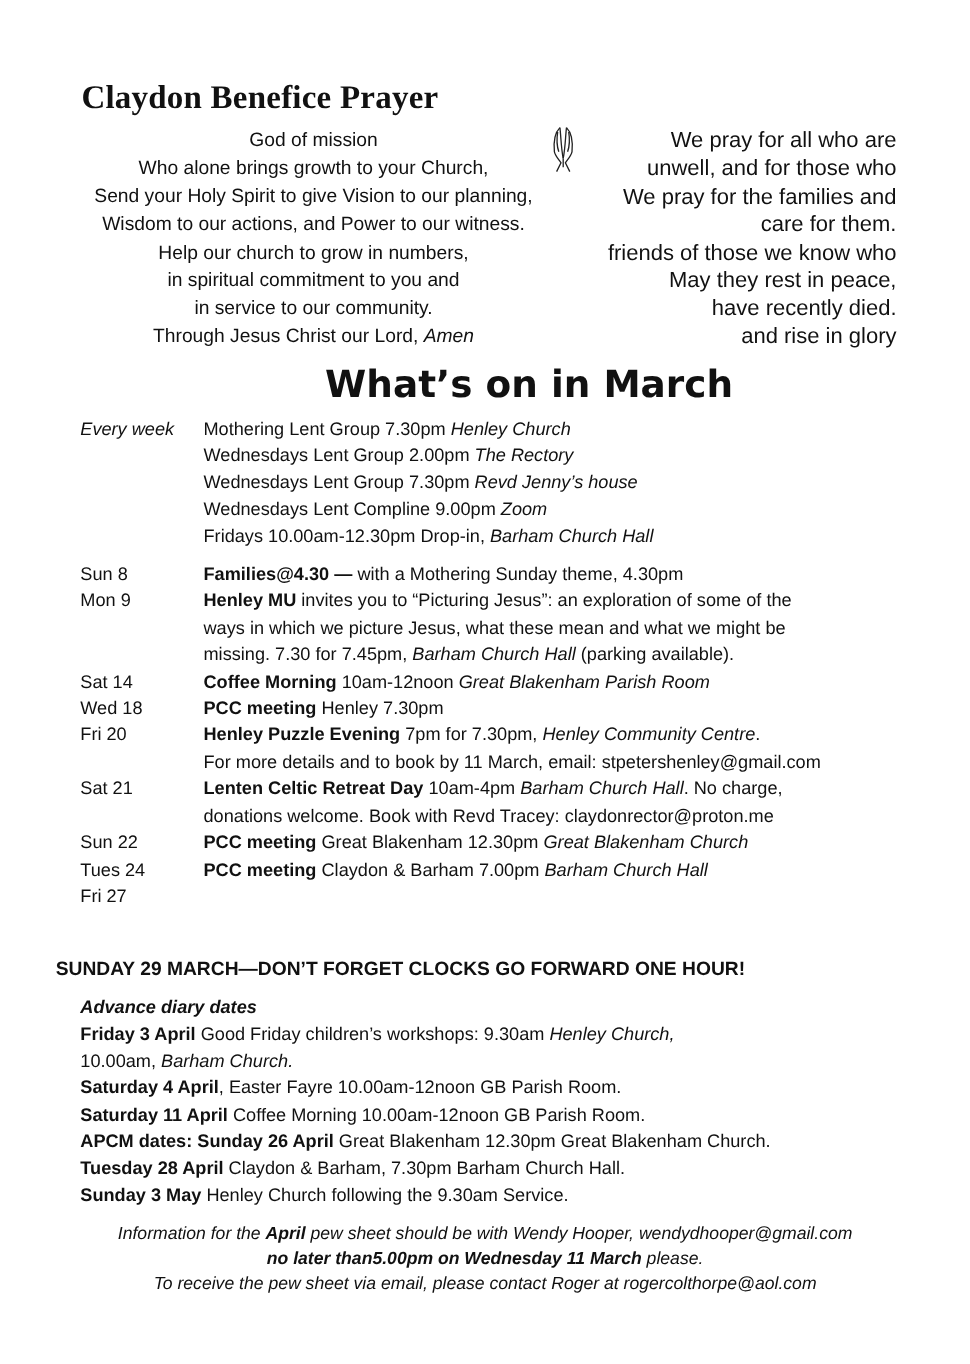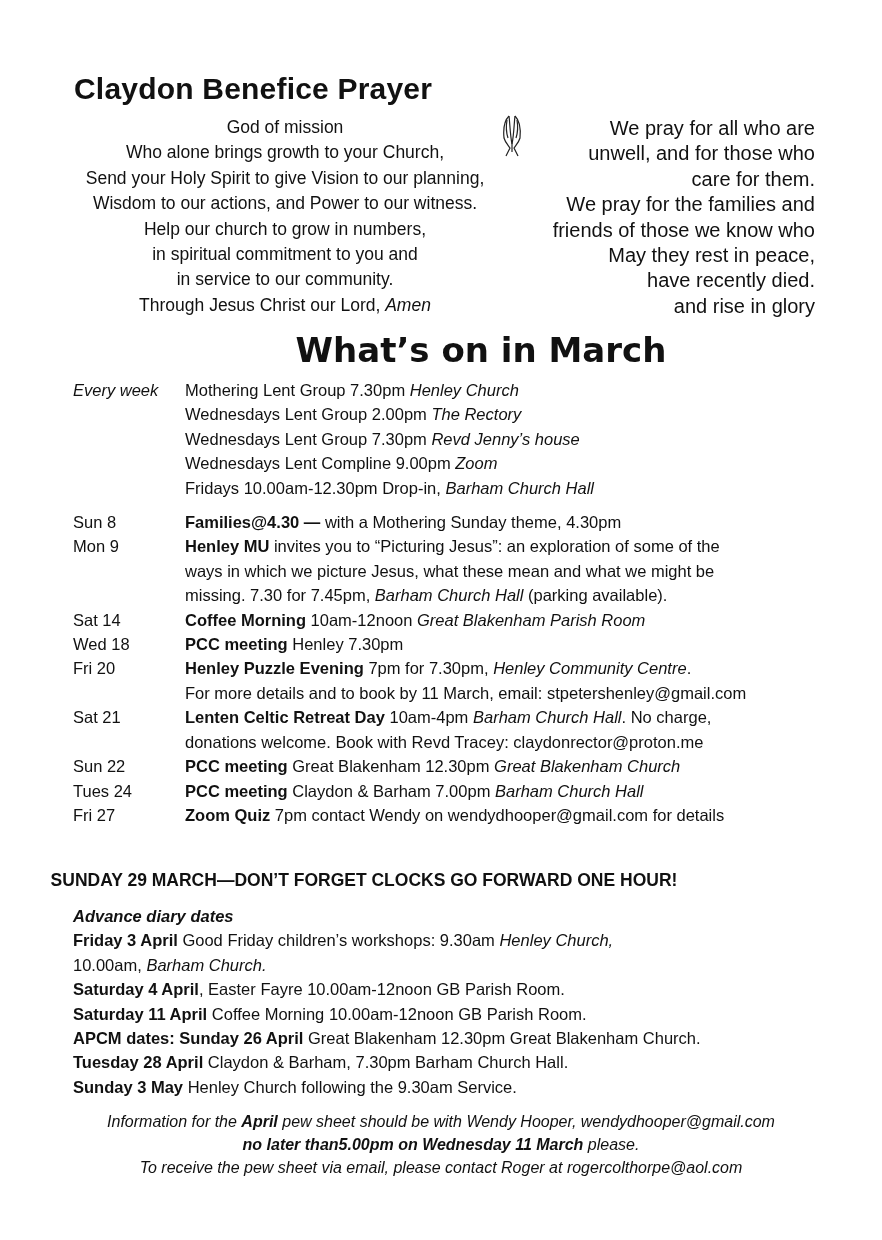--- a/index.html
+++ b/index.html
@@ -1,17 +1,17 @@
 <!DOCTYPE html>
 <html><head>
 <meta charset="utf-8">
 <style>
   html, body { margin:0; padding:0; background:#ffffff; }
   body { width:882px; height:1240px; position:relative; overflow:hidden; color:#111; font-family:"Liberation Sans", sans-serif; }
-  .title { position:absolute; left:74px; top:72px; font-family:Liberation Sans, sans-serif; font-weight:bold; font-size:30px; letter-spacing:0.2px; margin:0;text-align:right; }
+  .title { position:absolute; left:74px; top:72px; font-family:Liberation Serif, serif; font-weight:bold; font-size:30px; letter-spacing:0.2px; margin:0;text-align:right; }
   .prayer-left { position:absolute; left:70px; top:115px; width:430px; text-align:center; font-size:17.5px; line-height:25.4px; }
   .prayer-right { position:absolute; left:540px; top:116px; width:275px; text-align:right; font-size:20px; line-height:25.4px; }
   .hands { position:absolute; left:496px; top:112px; width:32px; height:48px; }
   .section-title { position:absolute; left:0; width:882px; top:330px; text-align:center; font-family:"DejaVu Sans", sans-serif; font-weight:bold; font-size:34px; margin:0;padding-left:40px; }
   .events { position:absolute; left:73px; top:378px; width:760px; font-size:16.5px; line-height:24.4px; }
   .row { display:flex; }
   .row .d { width:112px; flex:0 0 112px; }
   .row .t { flex:1; }
   .gap { height:10px; }
   i, .it { font-style:italic; }
@@ -42,22 +42,22 @@
   <path d="M13 4 C14 12, 14 22, 16 32"></path>
   <path d="M19 4 C18 12, 18 22, 16 32"></path>
   <path d="M11 8 C10 14, 10 20, 12 26"></path>
   <path d="M21 8 C22 14, 22 20, 20 26"></path>
   <path d="M16 32 L16 40"></path>
 </svg>
 
 <div class="prayer-right">
   <div>We pray for all who are</div>
   <div>unwell, and for those who</div>
+  <div>We pray for the families and</div>
   <div>care for them.</div>
-  <div>We pray for the families and</div>
   <div>friends of those we know who</div>
   <div>May they rest in peace,</div>
   <div>have recently died.</div>
   <div>and rise in glory</div>
 </div>
 
 <h2 class="section-title">What’s on in March</h2>
 
 <div class="events">
   <div class="row">
@@ -119,21 +119,20 @@
     <div class="t"><b>PCC meeting</b><span> Great Blakenham 12.30pm </span><i>Great Blakenham Church</i></div>
   </div>
 
   <div class="row">
     <div class="d">Tues 24</div>
     <div class="t"><b>PCC meeting</b><span> Claydon &amp; Barham 7.00pm </span><i>Barham Church Hall</i></div>
   </div>
 
   <div class="row">
     <div class="d">Fri 27</div>
-    <div class="t"><b>Zoom Quiz</b><span> 7pm contact Wendy on wendydhooper@gmail.com for details</span></div>
   </div>
 </div>
 
 <div class="clocks">SUNDAY 29 MARCH—DON’T FORGET CLOCKS GO FORWARD ONE HOUR!</div>
 
 <div class="advance">
   <div><b><i>Advance diary dates</i></b></div>
   <div><b>Friday 3 April</b><span> Good Friday children’s workshops: 9.30am </span><i>Henley Church,</i></div>
   <div><span>10.00am, </span><i>Barham Church.</i></div>
   <div><b>Saturday 4 April</b><span>, Easter Fayre 10.00am-12noon GB Parish Room.</span></div>

